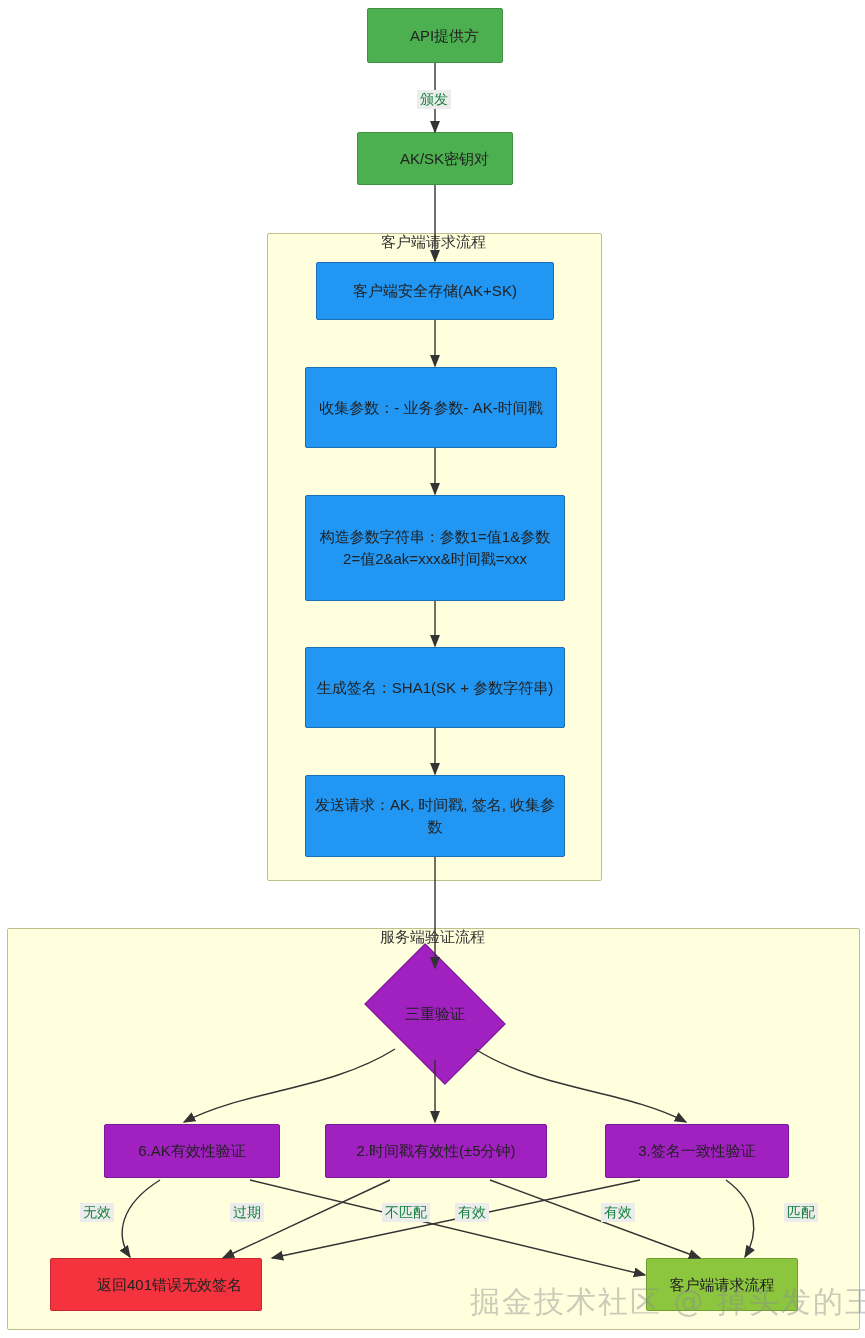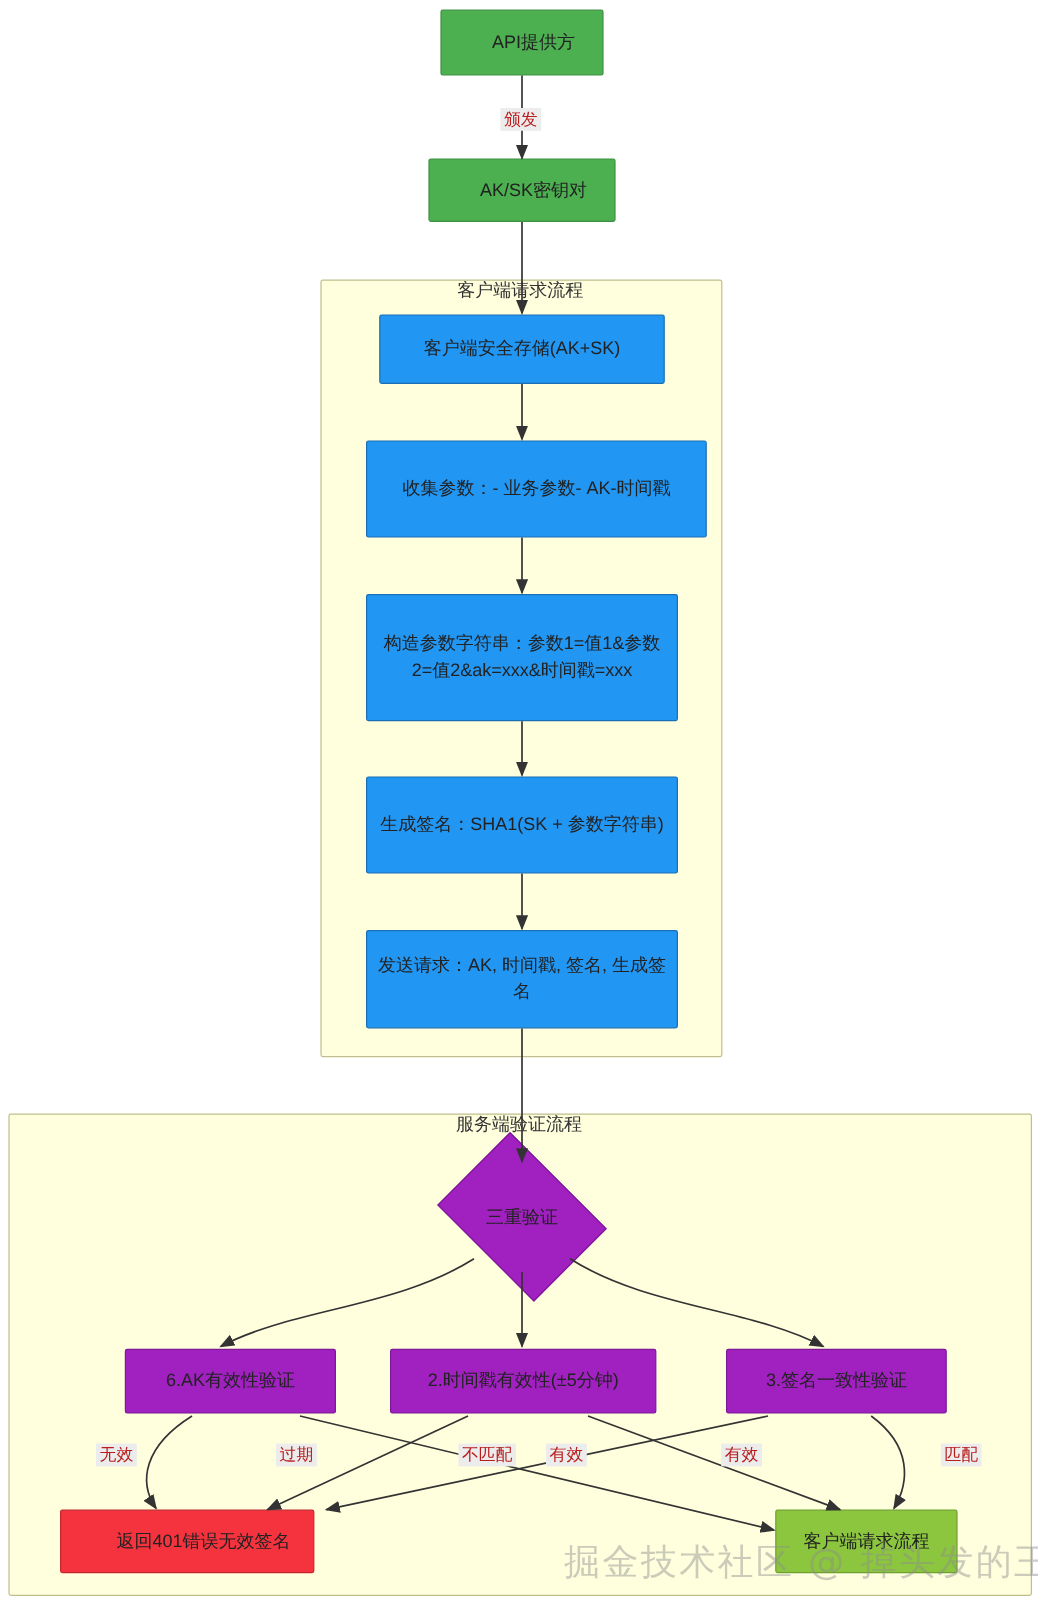--- a/index.html
+++ b/index.html
@@ -100,21 +100,21 @@
     display: flex;
     align-items: center;
     justify-content: center;
     font-size: 15px;
     color: #222222;
     white-space: nowrap;
   }
   .edge-label {
     position: absolute;
     background: #ececec;
-    color: #b91c1c;
+    color: #15803d;
     font-size: 14px;
     padding: 1px 3px;
     white-space: nowrap;
     z-index: 6;
     line-height: 1.2;
   }
   .watermark {
     position: absolute;
     z-index: 9;
     font-size: 30px;
@@ -173,27 +173,27 @@
   </svg>
 
   <div class="node green" style="left:367px; top:8px; width:136px; height:55px;">API提供方</div>
 
   <div class="edge-label" style="left:417px; top:90px;">颁发</div>
 
   <div class="node blue" style="left:316px; top:262px; width:238px; height:58px;">客户端安全存储(AK+SK)</div>
 
   <div class="node green" style="left:357px; top:132px; width:156px; height:53px;">AK/SK密钥对</div>
 
-  <div class="node blue" style="left:305px; top:367px; width:284px; height:81px;text-align:center;">收集参数：- 业务参数- AK-时间戳</div>
+  <div class="node blue" style="left:305px; top:367px; width:252px; height:81px;text-align:center;">收集参数：- 业务参数- AK-时间戳</div>
 
   <div class="node blue" style="left:305px; top:495px; width:260px; height:106px;">构造参数字符串：参数1=值1&amp;参数2=值2&amp;ak=xxx&amp;时间戳=xxx</div>
 
   <div class="node blue" style="left:305px; top:647px; width:260px; height:81px;">生成签名：SHA1(SK + 参数字符串)</div>
 
-  <div class="node blue" style="left:305px; top:775px; width:260px; height:82px;">发送请求：AK, 时间戳, 签名, 生成签名</div>
+  <div class="node blue" style="left:305px; top:775px; width:260px; height:82px;">发送请求：AK, 时间戳, 签名, 收集参数</div>
 
   <div class="diamond" style="left:378px; top:971px; width:114px; height:86px;">
     <div class="shape"></div>
     <div class="dlabel">三重验证</div>
   </div>
 
   <div class="node purple" style="left:104px; top:1124px; width:176px; height:54px;">6.AK有效性验证</div>
 
   <div class="node purple" style="left:325px; top:1124px; width:222px; height:54px;">2.时间戳有效性(±5分钟)</div>
 

